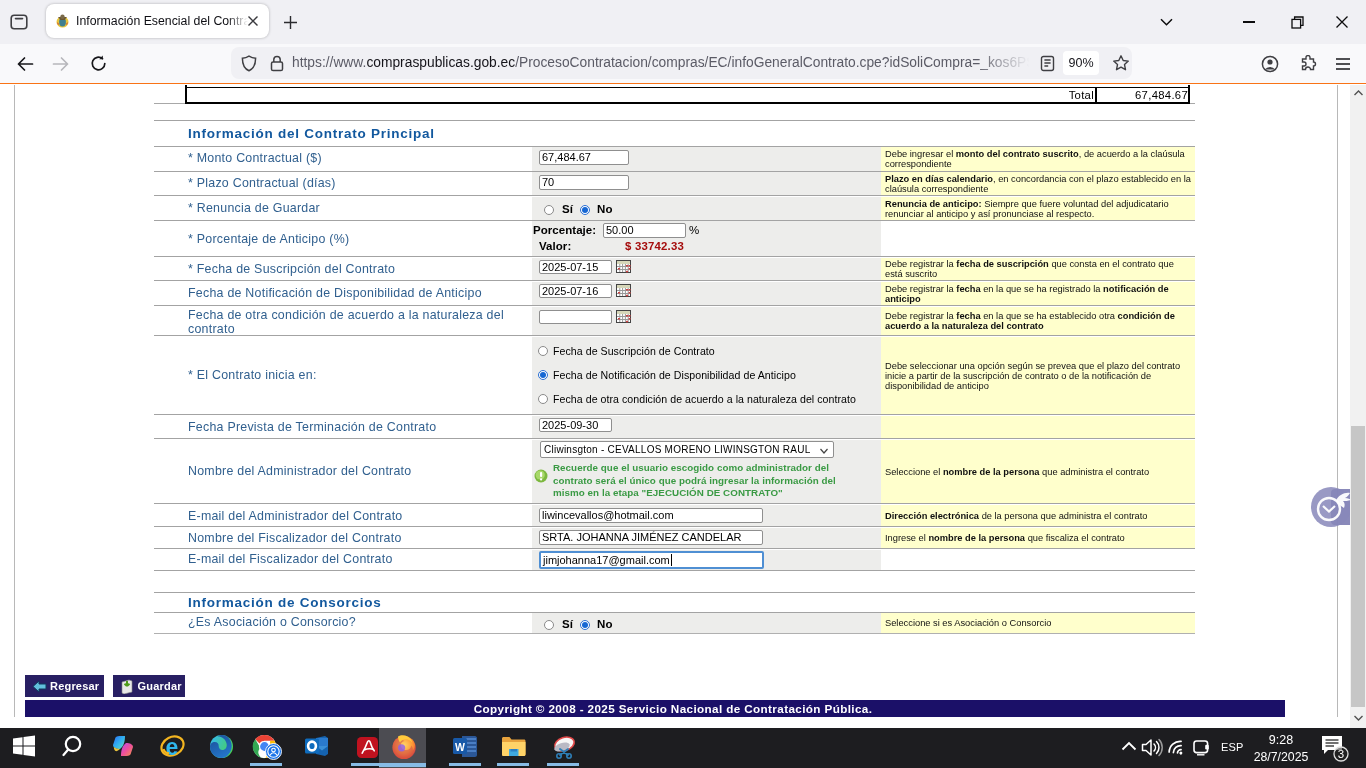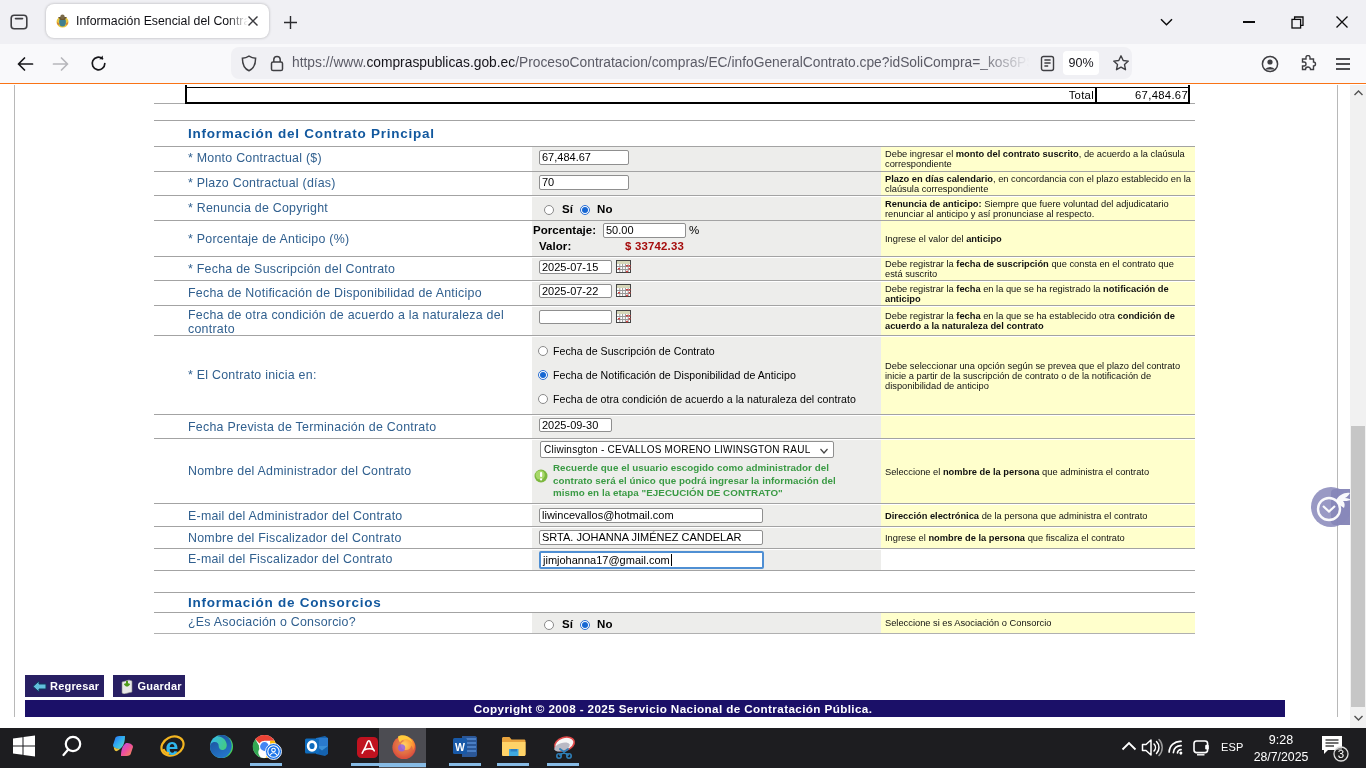--- a/index.html
+++ b/index.html
@@ -150,31 +150,28 @@
       <div class="in"><b>Plazo en días calendario</b>, en concordancia con el plazo establecido en la<br>claúsula correspondiente</div>
     </div>
   <div class="lab" style="top:4px">* Plazo Contractual (días)</div>
   <div class="inp" style="left:385px;top:2.5px;width:90px;height:15px">70</div>
 </div>
 <div class="row" style="top:197px;height:24px">
   <div class="fld"></div>
     <div class="hlp">
       <div class="in"><b>Renuncia de anticipo:</b> Siempre que fuere voluntad del adjudicatario<br>renunciar al anticipo y así pronunciase al respecto.</div>
     </div>
-  <div class="lab" style="top:3.5px">* Renuncia de Copyright</div>
+  <div class="lab" style="top:3.5px">* Renuncia de Guardar</div>
   <div class="rd" style="left:390px;top:7.5px"></div>
     <div class="rlab b sn" style="left:408px;top:5.5px">Sí</div>
   <div class="rd on" style="left:426px;top:7.5px"></div>
     <div class="rlab b sn" style="left:443px;top:5.5px">No</div>
 </div>
 <div class="row" style="top:221px;height:36px">
   <div class="fld"></div>
-    <div class="hlp">
-      <div class="in">Ingrese el valor del <b>anticipo</b></div>
-    </div>
   <div class="lab" style="top:10.5px">* Porcentaje de Anticipo (%)</div>
   <div class="rlab b" style="left:379px;top:2.5px;font-size:11.5px">Porcentaje:</div>
   <div class="inp" style="left:449px;top:1.5px;width:83px;height:15px">50.00</div>
   <div class="rlab" style="left:535px;top:2.5px;font-size:11.5px">%</div>
   <div class="rlab b" style="left:385px;top:19px;font-size:11.5px">Valor:</div>
   <div class="rlab b" style="left:471px;top:18.5px;font-size:11.4px;letter-spacing:.2px;color:#a50d0d">$ 33742.33</div>
 </div>
 <div class="row" style="top:258px;height:23px">
   <div class="fld"></div>
     <div class="hlp">
@@ -201,21 +198,21 @@
         <rect x="10" y="10.8" width="2" height="1.5"></rect>
       </g>
     </svg>
 </div>
 <div class="row" style="top:282px;height:24px">
   <div class="fld"></div>
     <div class="hlp">
       <div class="in">Debe registrar la <b>fecha</b> en la que se ha registrado la <b>notificación de<br>anticipo</b></div>
     </div>
   <div class="lab" style="top:3.5px">Fecha de Notificación de Disponibilidad de Anticipo</div>
-  <div class="inp" style="left:385px;top:1.5px;width:73px;height:14px">2025-07-22</div>
+  <div class="inp" style="left:385px;top:1.5px;width:73px;height:14px">2025-07-16</div>
   <svg class="cal" style="left:462px;top:2px" viewBox="0 0 15 13">
       <rect x="0.5" y="0.5" width="14" height="12" fill="#fff" stroke="#444"></rect>
       <rect x="1" y="1" width="13" height="3" fill="#d6d6b8"></rect>
       <g stroke="#999" stroke-width="1">
         <line x1="1" y1="6.5" x2="14" y2="6.5"></line>
         <line x1="1" y1="9.5" x2="14" y2="9.5"></line>
         <line x1="3.8" y1="4" x2="3.8" y2="12"></line>
         <line x1="6.6" y1="4" x2="6.6" y2="12"></line>
         <line x1="9.4" y1="4" x2="9.4" y2="12"></line>
         <line x1="12.2" y1="4" x2="12.2" y2="12"></line>

